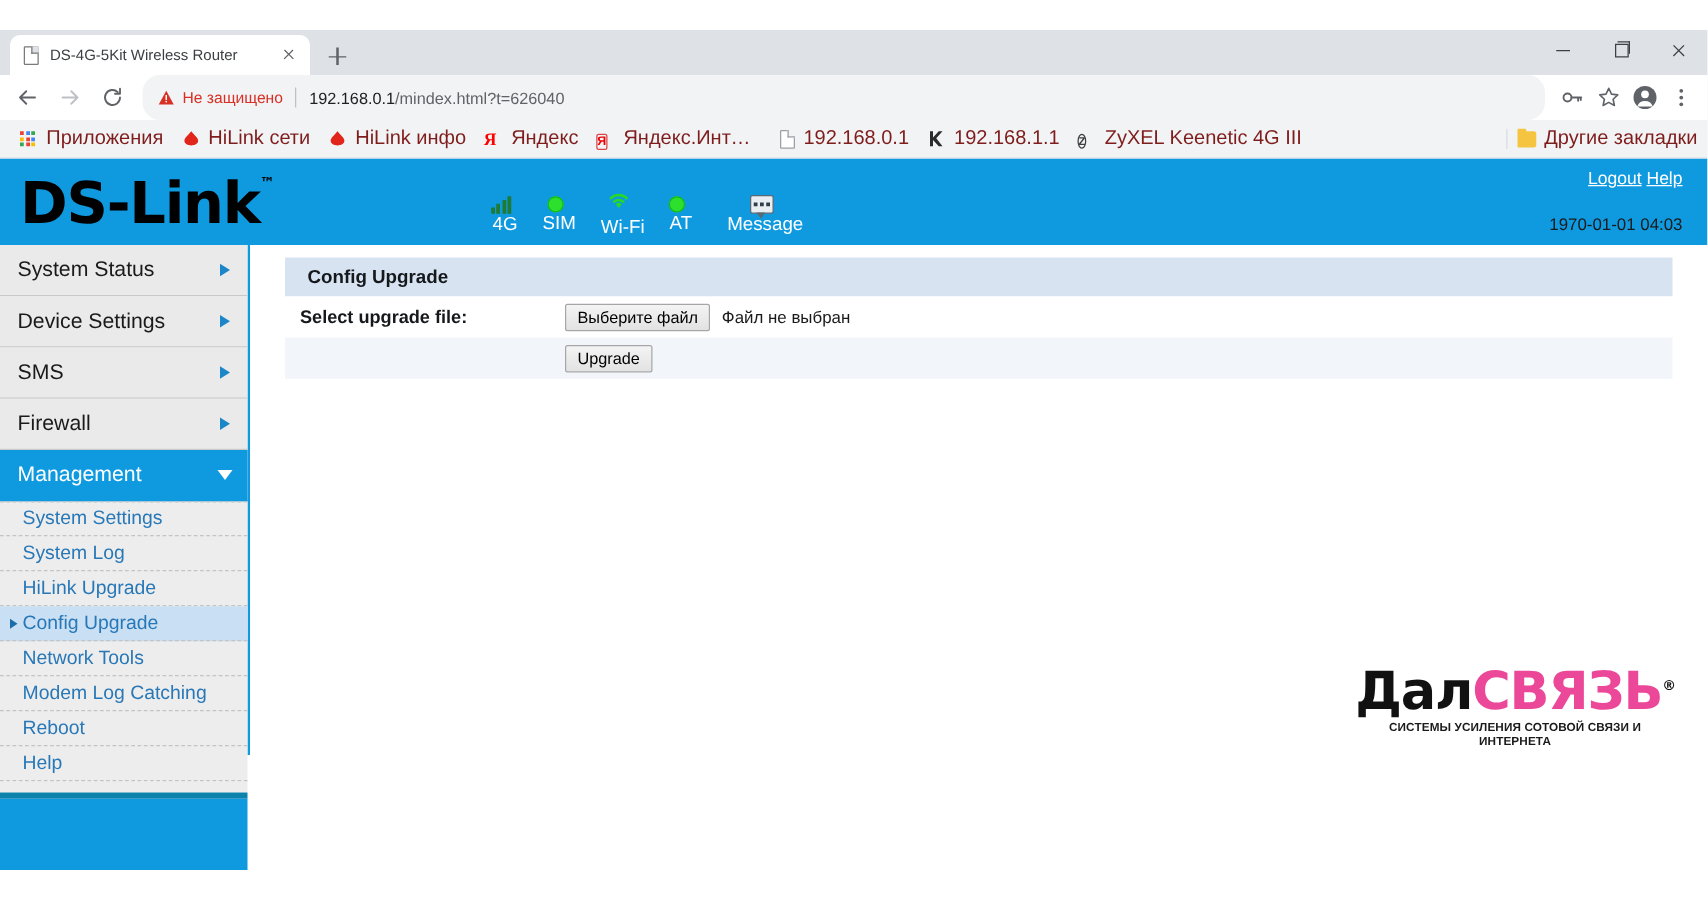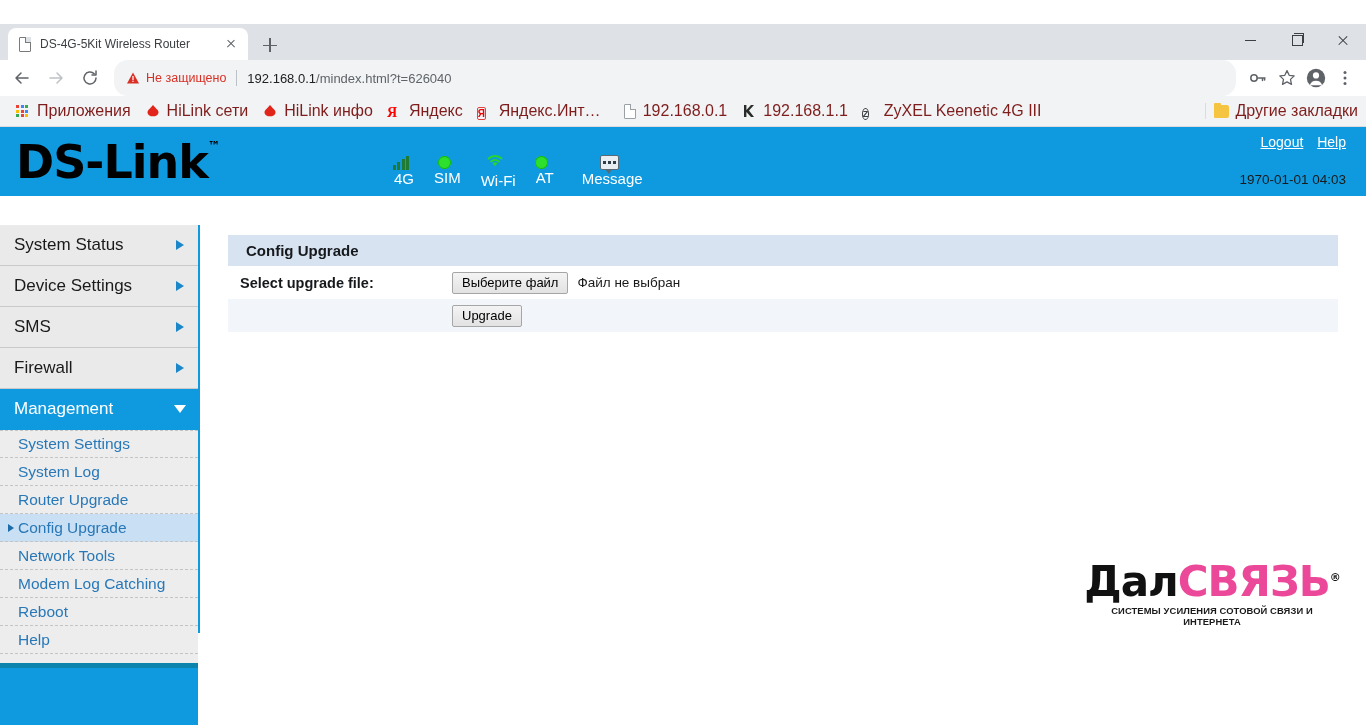--- a/index.html
+++ b/index.html
@@ -144,24 +144,24 @@
   .bars i:nth-child(2){height:8px}
   .bars i:nth-child(3){height:11px}
   .bars i:nth-child(4){height:14px}
   .dot { width: 13px; height: 13px; border-radius: 50%; background: #2ee02e; box-shadow: inset 0 0 0 1px #16b516; }
   .msg-ico { width: 19px; height: 15px; background: #e9eef2; border: 1px solid #5a6a75; border-radius: 2px; position: relative; }
   .msg-ico::after { content:""; position:absolute; left:4px; bottom:-5px; width:0;height:0;
     border-left:4px solid transparent; border-right:3px solid transparent; border-top:5px solid #5a6a75; }
   .msg-dots { display:flex; gap:2px; justify-content:center; margin-top:5px; }
   .msg-dots b { display:block; width:3px;height:3px;background:#2f3e48; }
   .hdr-links { position: absolute; right: 20px; top: 7px; font-size: 14px; }
-  .hdr-links a { color: #ffffff; margin-left: 10px; }
+  .hdr-links a { color: #ffffff; }
   .hdr-date { position: absolute; right: 20px; top: 45px; font-size: 13.5px; color: #1a1a1a; }
 
-  .body-wrap { display: flex; height: 408px; margin-top: 29px; }
+  .body-wrap { display: flex; height: 408px; }
 
   .sidebar { width: 200px; background: #ffffff; border-right: 2px solid #0f9ae0; position: relative; }
   .menu-top {
     height: 41px; background: #eaeaea; border-bottom: 1px solid #c9c9c9;
     display: flex; align-items: center; padding: 0 14px; position: relative;
   }
   .menu-top .mlabel { font-size: 17px; color: #1a1a1a; }
   .menu-top.active { background: #0f9ae0; border-bottom: 1px solid #0f9ae0; }
   .menu-top.active .mlabel { color: #ffffff; }
   .arrow-r {
@@ -445,21 +445,21 @@
       </div>
 
       <div class="submenu">
         <div class="sub-item">
             <span>System Settings</span>
           </div>
         <div class="sub-item">
             <span>System Log</span>
           </div>
         <div class="sub-item">
-            <span>Router Upgrade</span>
+            <span>HiLink Upgrade</span>
           </div>
         <div class="sub-item selected">
             <span>Config Upgrade</span>
           </div>
         <div class="sub-item">
             <span>Network Tools</span>
           </div>
         <div class="sub-item">
             <span>Modem Log Catching</span>
           </div>

